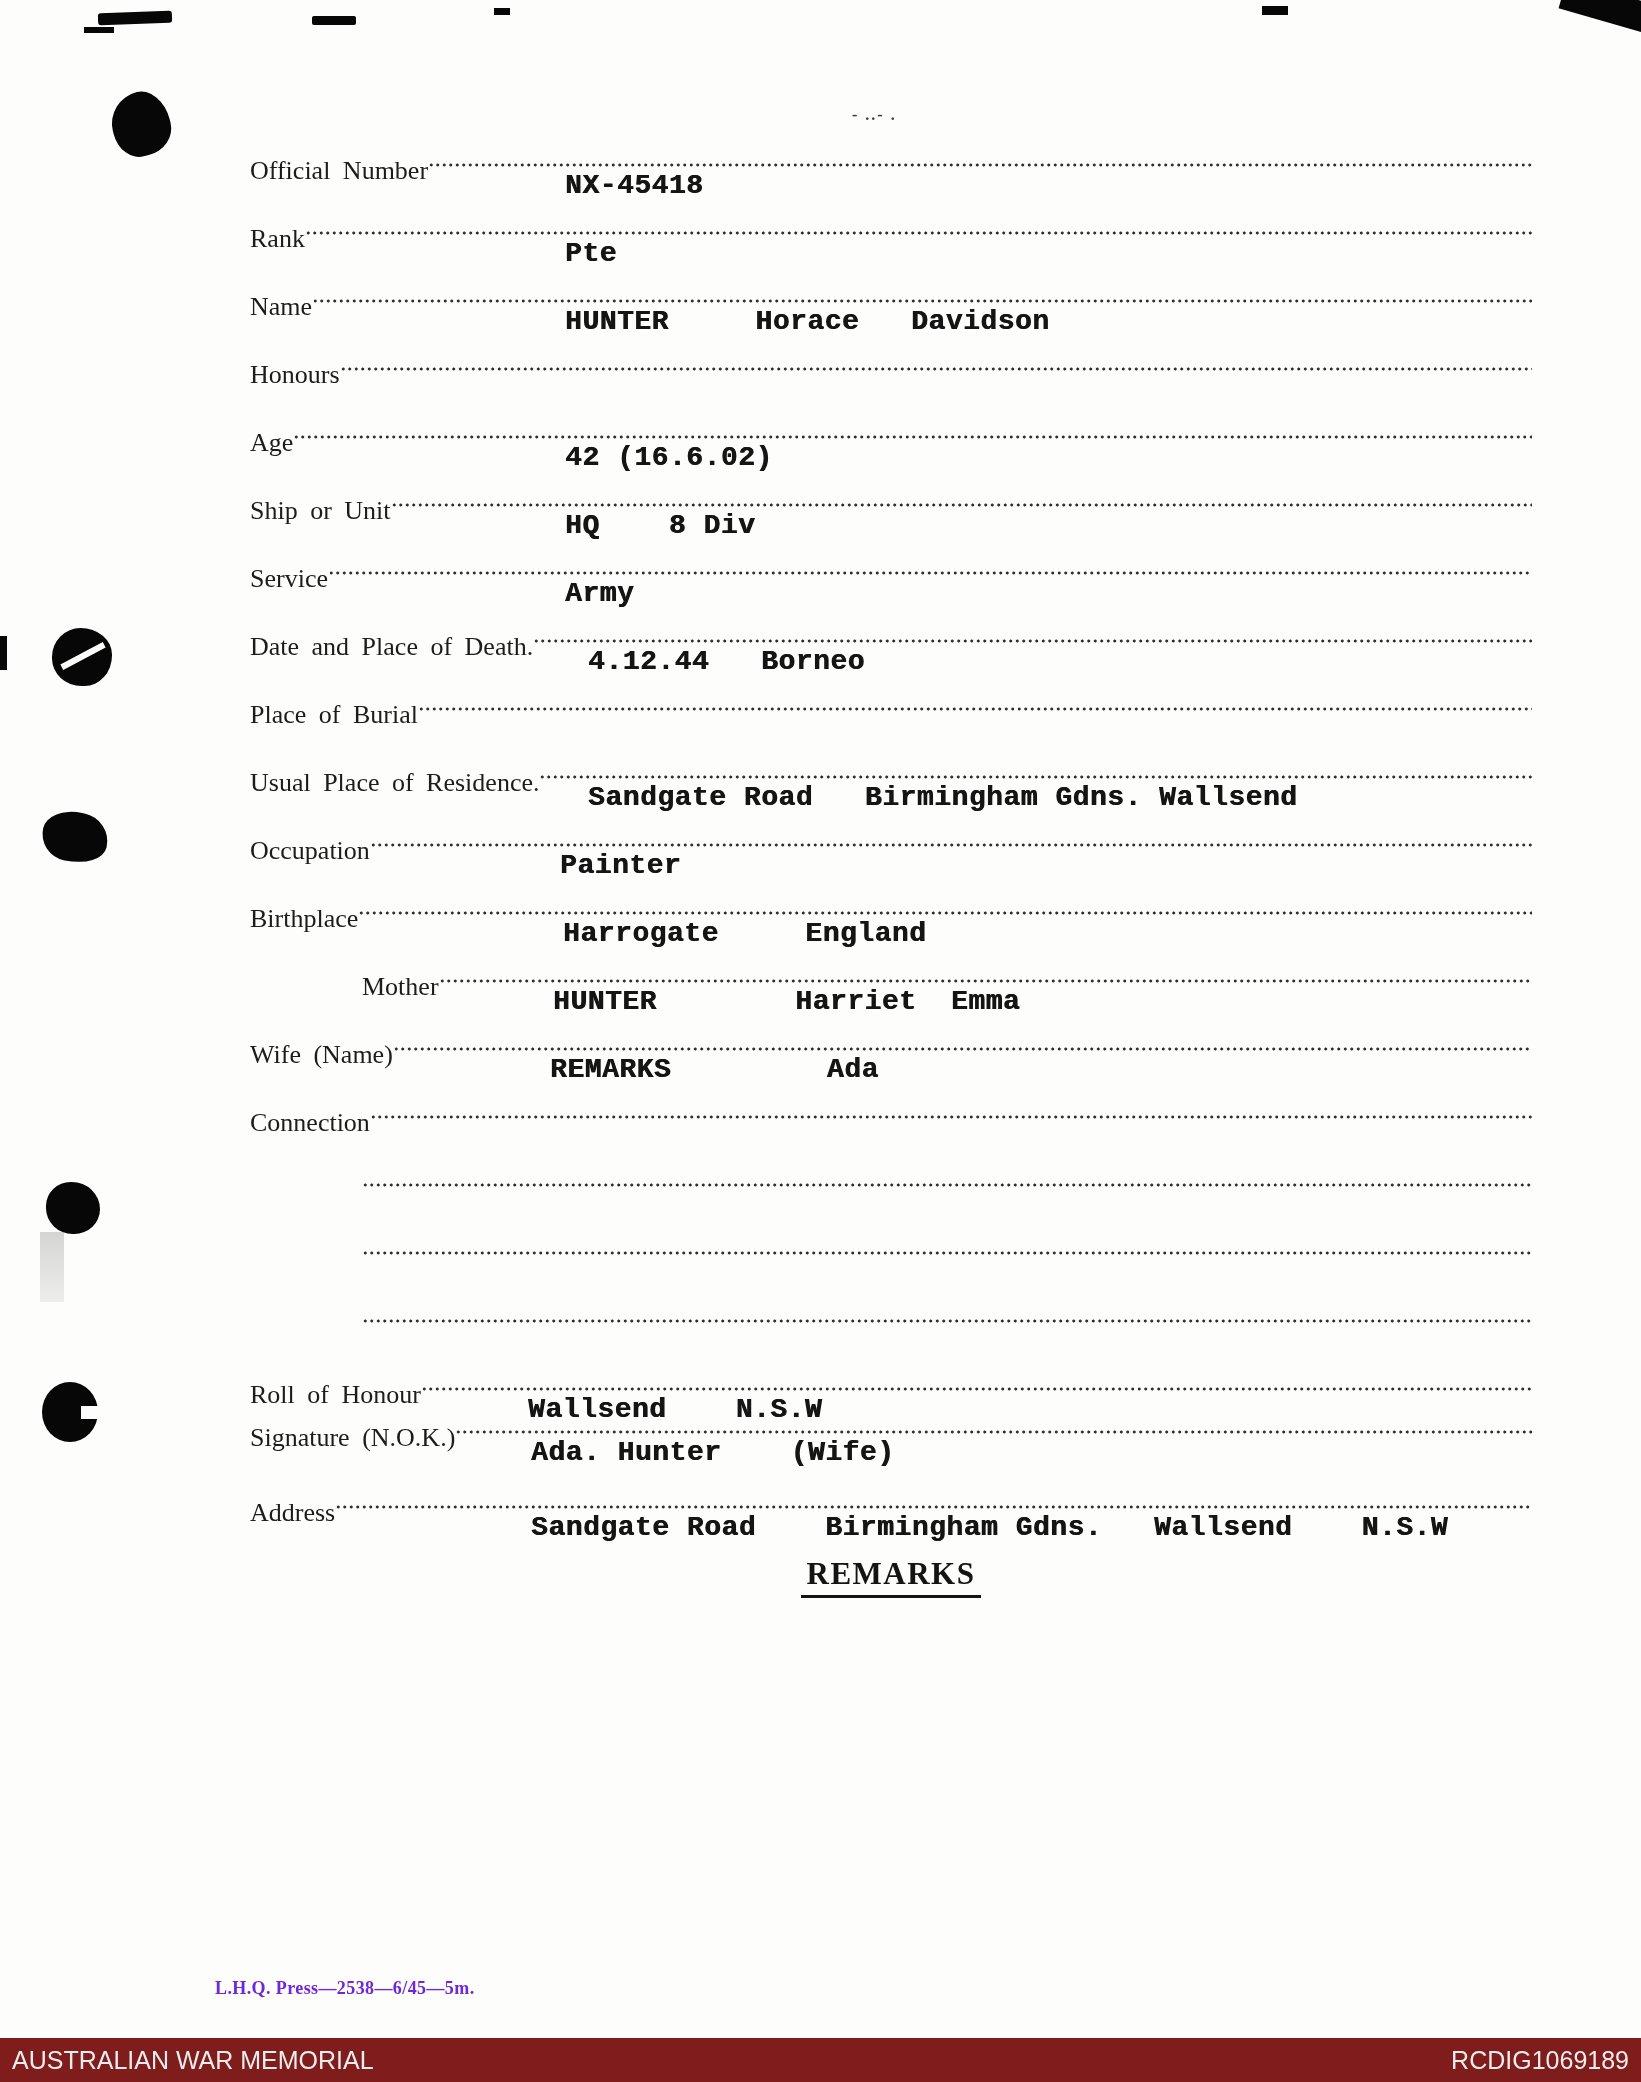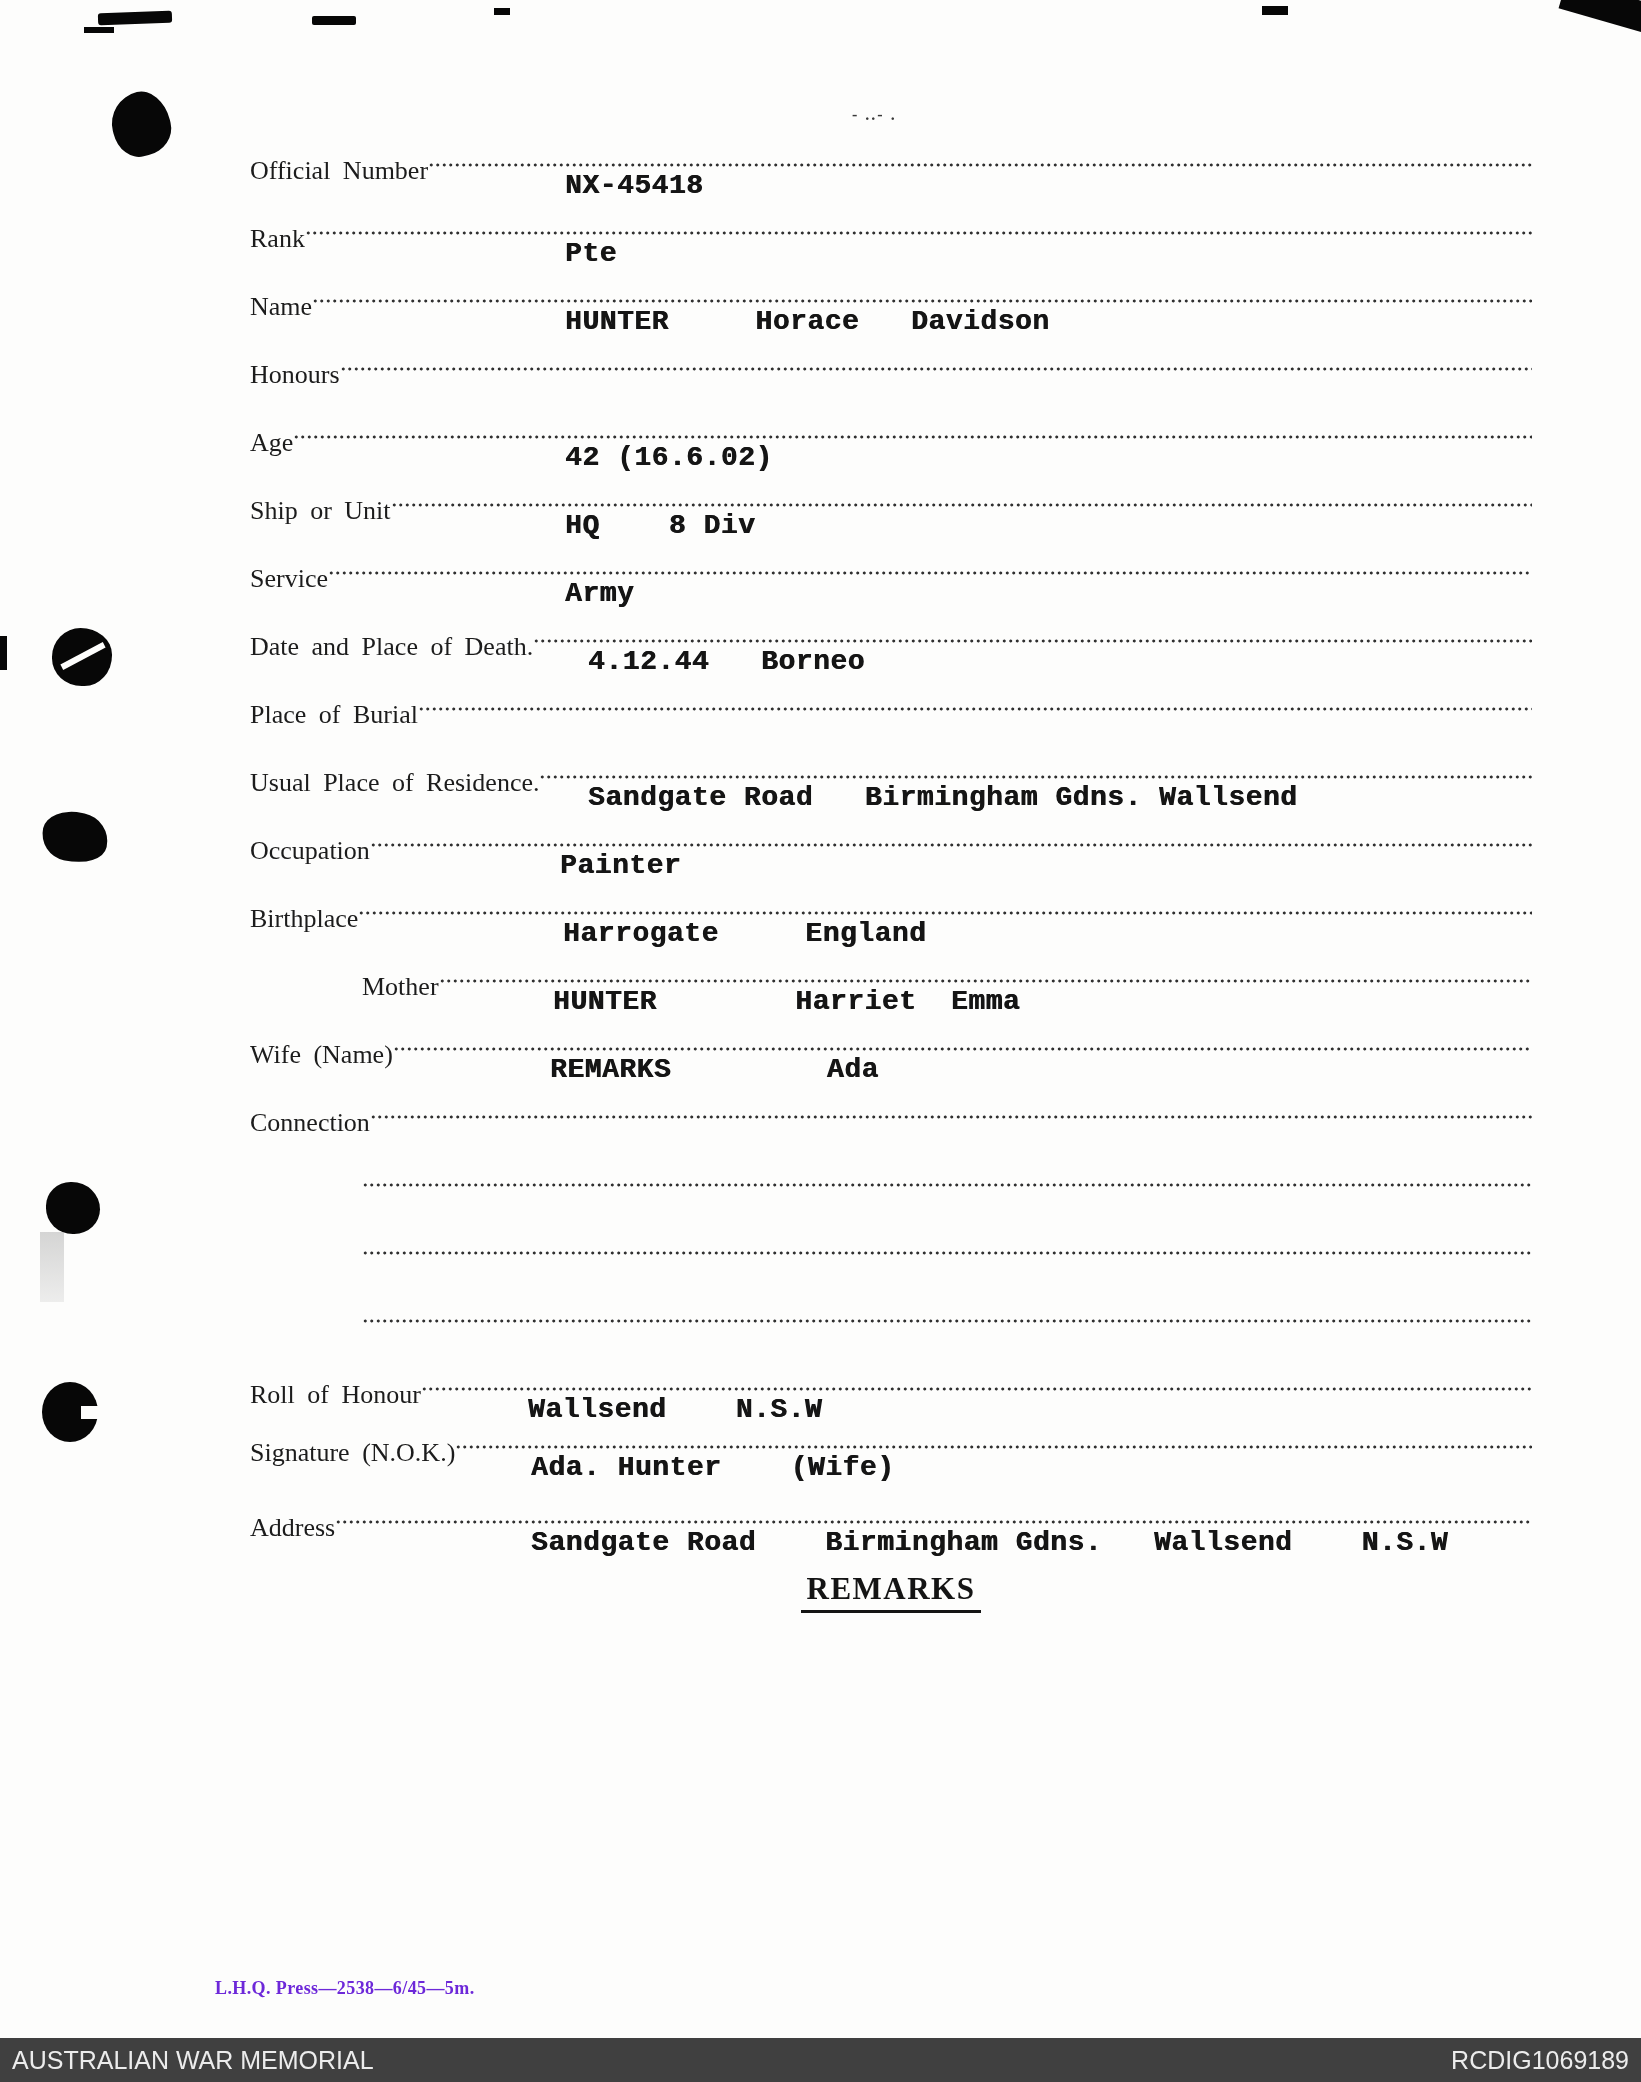--- a/index.html
+++ b/index.html
@@ -26,37 +26,37 @@
     background-image:radial-gradient(circle,#303030 1.3px,rgba(0,0,0,0) 1.8px);
     background-size:6.5px 4px;background-repeat:repeat-x;background-position:0 100%;
   }
   .row-blank .leader{margin-left:112px;}
   .value{
     position:absolute;left:var(--vx);bottom:-1px;
     font-family:"Liberation Mono","DejaVu Sans Mono",monospace;
     font-weight:700;font-size:28px;letter-spacing:.5px;color:#151515;
     white-space:pre;text-shadow:.6px 0 0 currentColor;
   }
-  .mb-16{margin-bottom:16px;}
+  .mb-16{margin-bottom:1px;}
   .mb-33{margin-bottom:33px;}
   .mb-0{margin-bottom:0;}
   
   .remarks{margin-top:14px;text-align:center;}
   .remarks span{
     display:inline-block;font-size:31px;font-weight:700;letter-spacing:1.5px;
     color:#141414;border-bottom:3px solid #141414;padding:0 6px 3px;
   }
   
   .printcode{
     position:absolute;left:215px;top:1978px;
     font-size:18px;color:#6d28d9;letter-spacing:.4px;font-weight:700;
   }
   
   .footer{
-    position:absolute;left:0;right:0;bottom:0;height:44px;background:#404040;
+    position:absolute;left:0;right:0;bottom:0;height:44px;background:#7f1d1d;
     display:flex;justify-content:space-between;align-items:center;padding:0 12px;
     font-family:"Liberation Sans","DejaVu Sans",sans-serif;font-size:25px;color:#ececec;
   }
   
   .blot,.smudge,.edge-tick{position:absolute;background:#070707;}
   .blot-1{left:112px;top:92px;width:58px;height:64px;border-radius:62% 48% 55% 45%/55% 60% 45% 50%;transform:rotate(-14deg);}
   .blot-2{left:52px;top:628px;width:60px;height:58px;border-radius:50% 55% 48% 52%/52% 48% 55% 50%;}
   .blot-2::after{content:"";position:absolute;left:7px;top:25px;width:48px;height:6px;background:#fdfdfc;transform:rotate(-28deg);}
   .blot-3{left:42px;top:812px;width:66px;height:50px;border-radius:55% 45% 60% 42%/48% 58% 44% 56%;transform:rotate(12deg);}
   .blot-4{left:46px;top:1182px;width:54px;height:52px;border-radius:48% 55% 50% 52%;}

